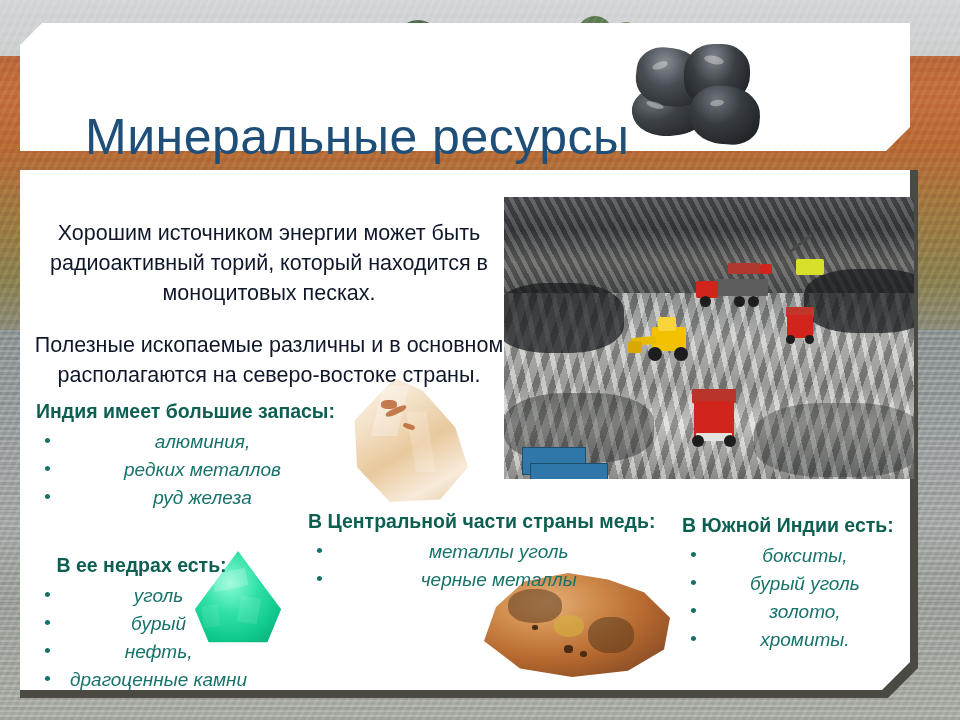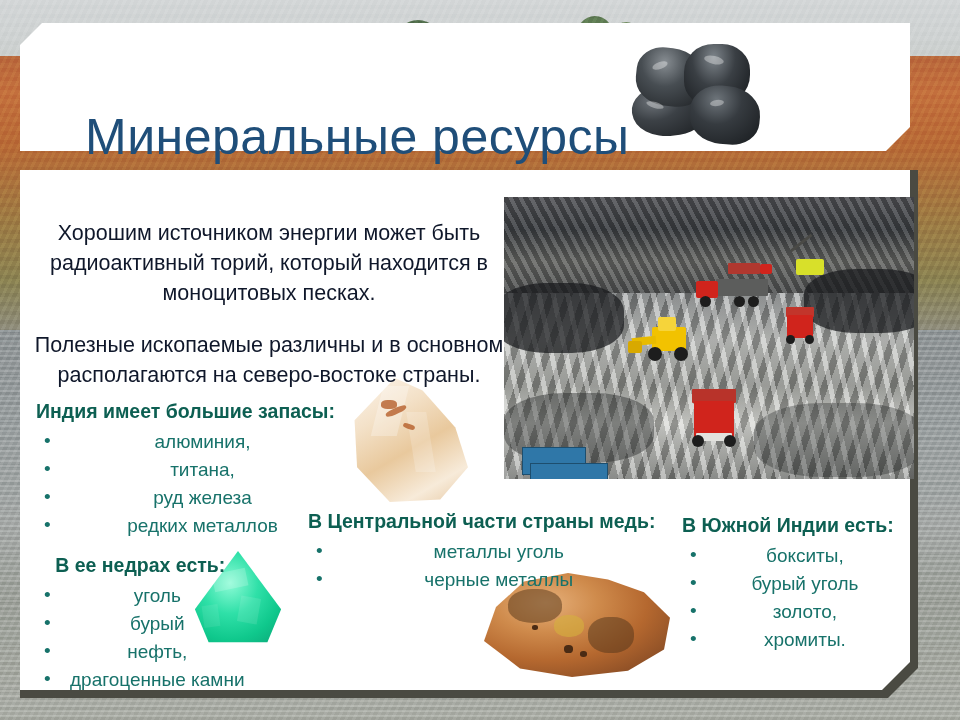--- a/index.html
+++ b/index.html
@@ -92,21 +92,21 @@
   }
   #para1{left:34px;top:196px;width:470px;}
   #para2{left:34px;top:308px;width:470px;}
 
   .list-block{position:absolute;}
   .list-head{
     color:#0f6b5c;font-weight:bold;font-size:19.5px;line-height:26px;
     white-space:nowrap;
   }
   .list-head.teal-dark{color:#0d5f52;}
-  ul.bullets{margin:4px 0 0 0;padding:0;list-style:none;}
+  ul.bullets{margin:4px 0 0 0;padding:0;list-style:none;font-style:italic;}
   ul.bullets li{
     color:#17726a;font-size:19px;line-height:28px;
     padding-left:34px;position:relative;white-space:nowrap;
   }
   ul.bullets li::before{
     content:"•";position:absolute;left:8px;top:-1px;
     color:#17726a;font-size:19px;
   }
 
   #list-india{left:36px;top:398px;}
@@ -205,23 +205,22 @@
   <div id="main-card-edge"></div>
   <div id="main-card"></div>
 
   <p class="para" id="para1" style="z-index:4"> Хорошим источником энергии может быть радиоактивный торий, который находится в моноцитовых песках.</p>
   <p class="para" id="para2" style="z-index:4"> Полезные ископаемые различны и в основном располагаются на северо-востоке страны.</p>
 
   <div class="list-block" id="list-india" style="z-index:4">
     <div class="list-head teal-dark">Индия имеет большие запасы:</div>
     <ul class="bullets">
       <li>алюминия,</li>
-      <li>титана,</li>
+      <li>редких металлов</li>
       <li>руд железа</li>
-      <li>редких металлов</li>
     </ul>
   </div>
 
   <div class="list-block" id="list-bowels" style="z-index:4">
     <div class="list-head teal-dark">В ее недрах есть:</div>
     <ul class="bullets">
       <li>уголь</li>
       <li>бурый</li>
       <li>нефть,</li>
       <li>драгоценные камни</li>

